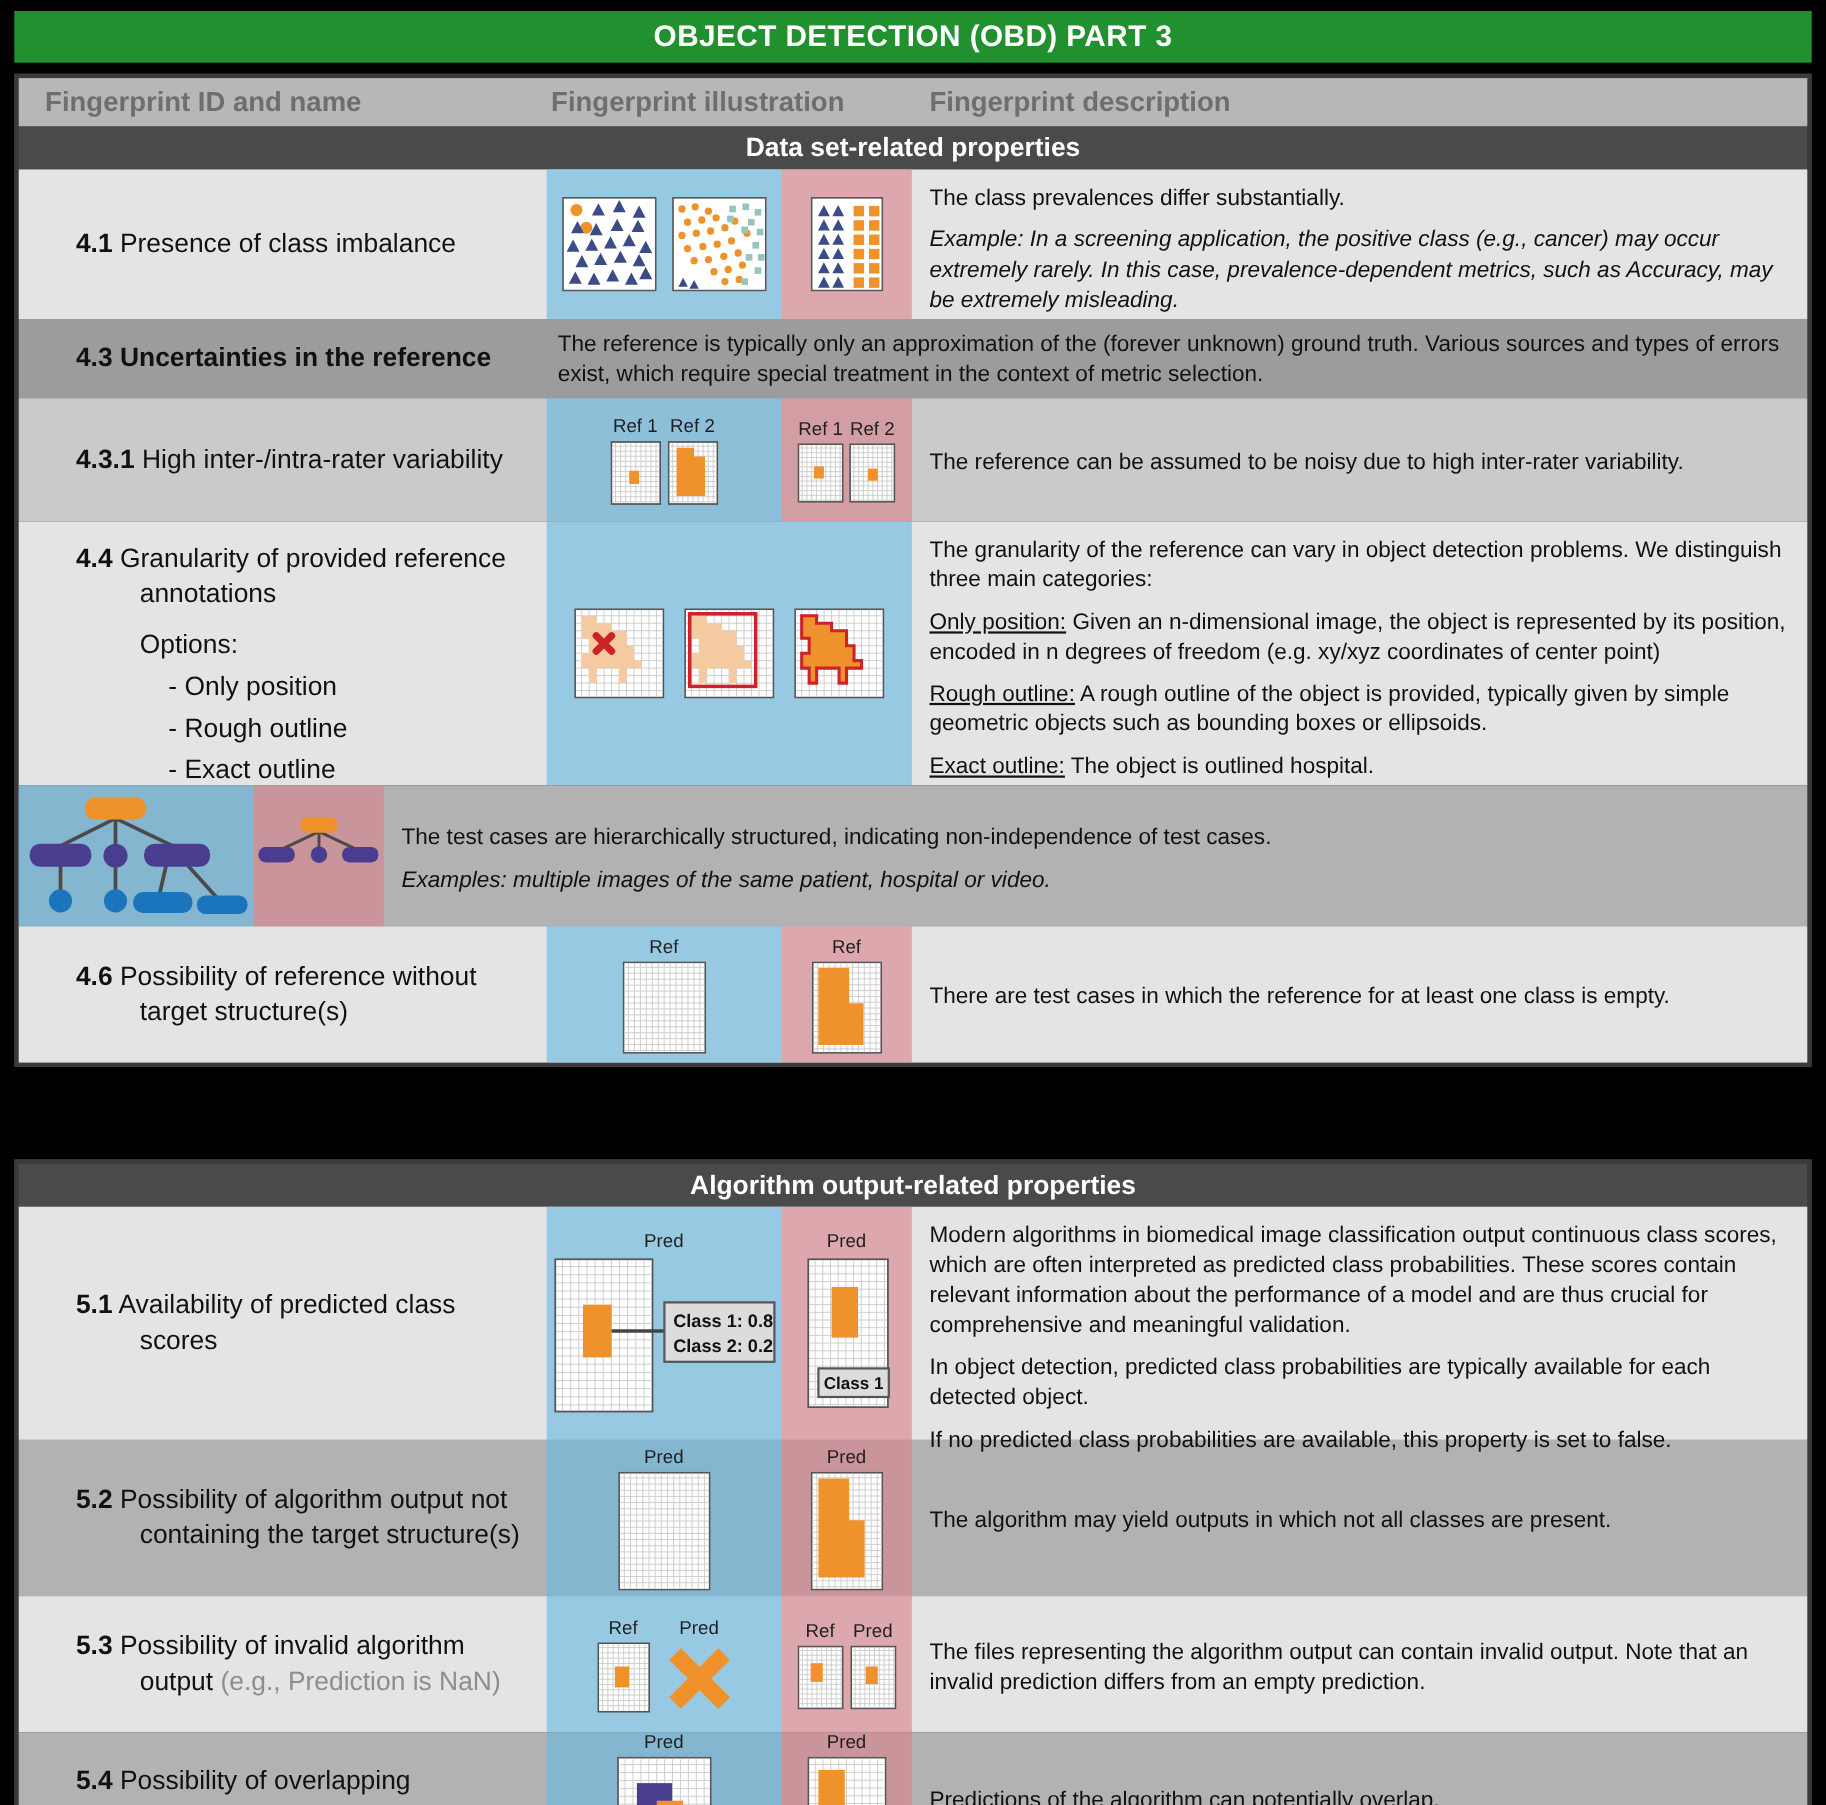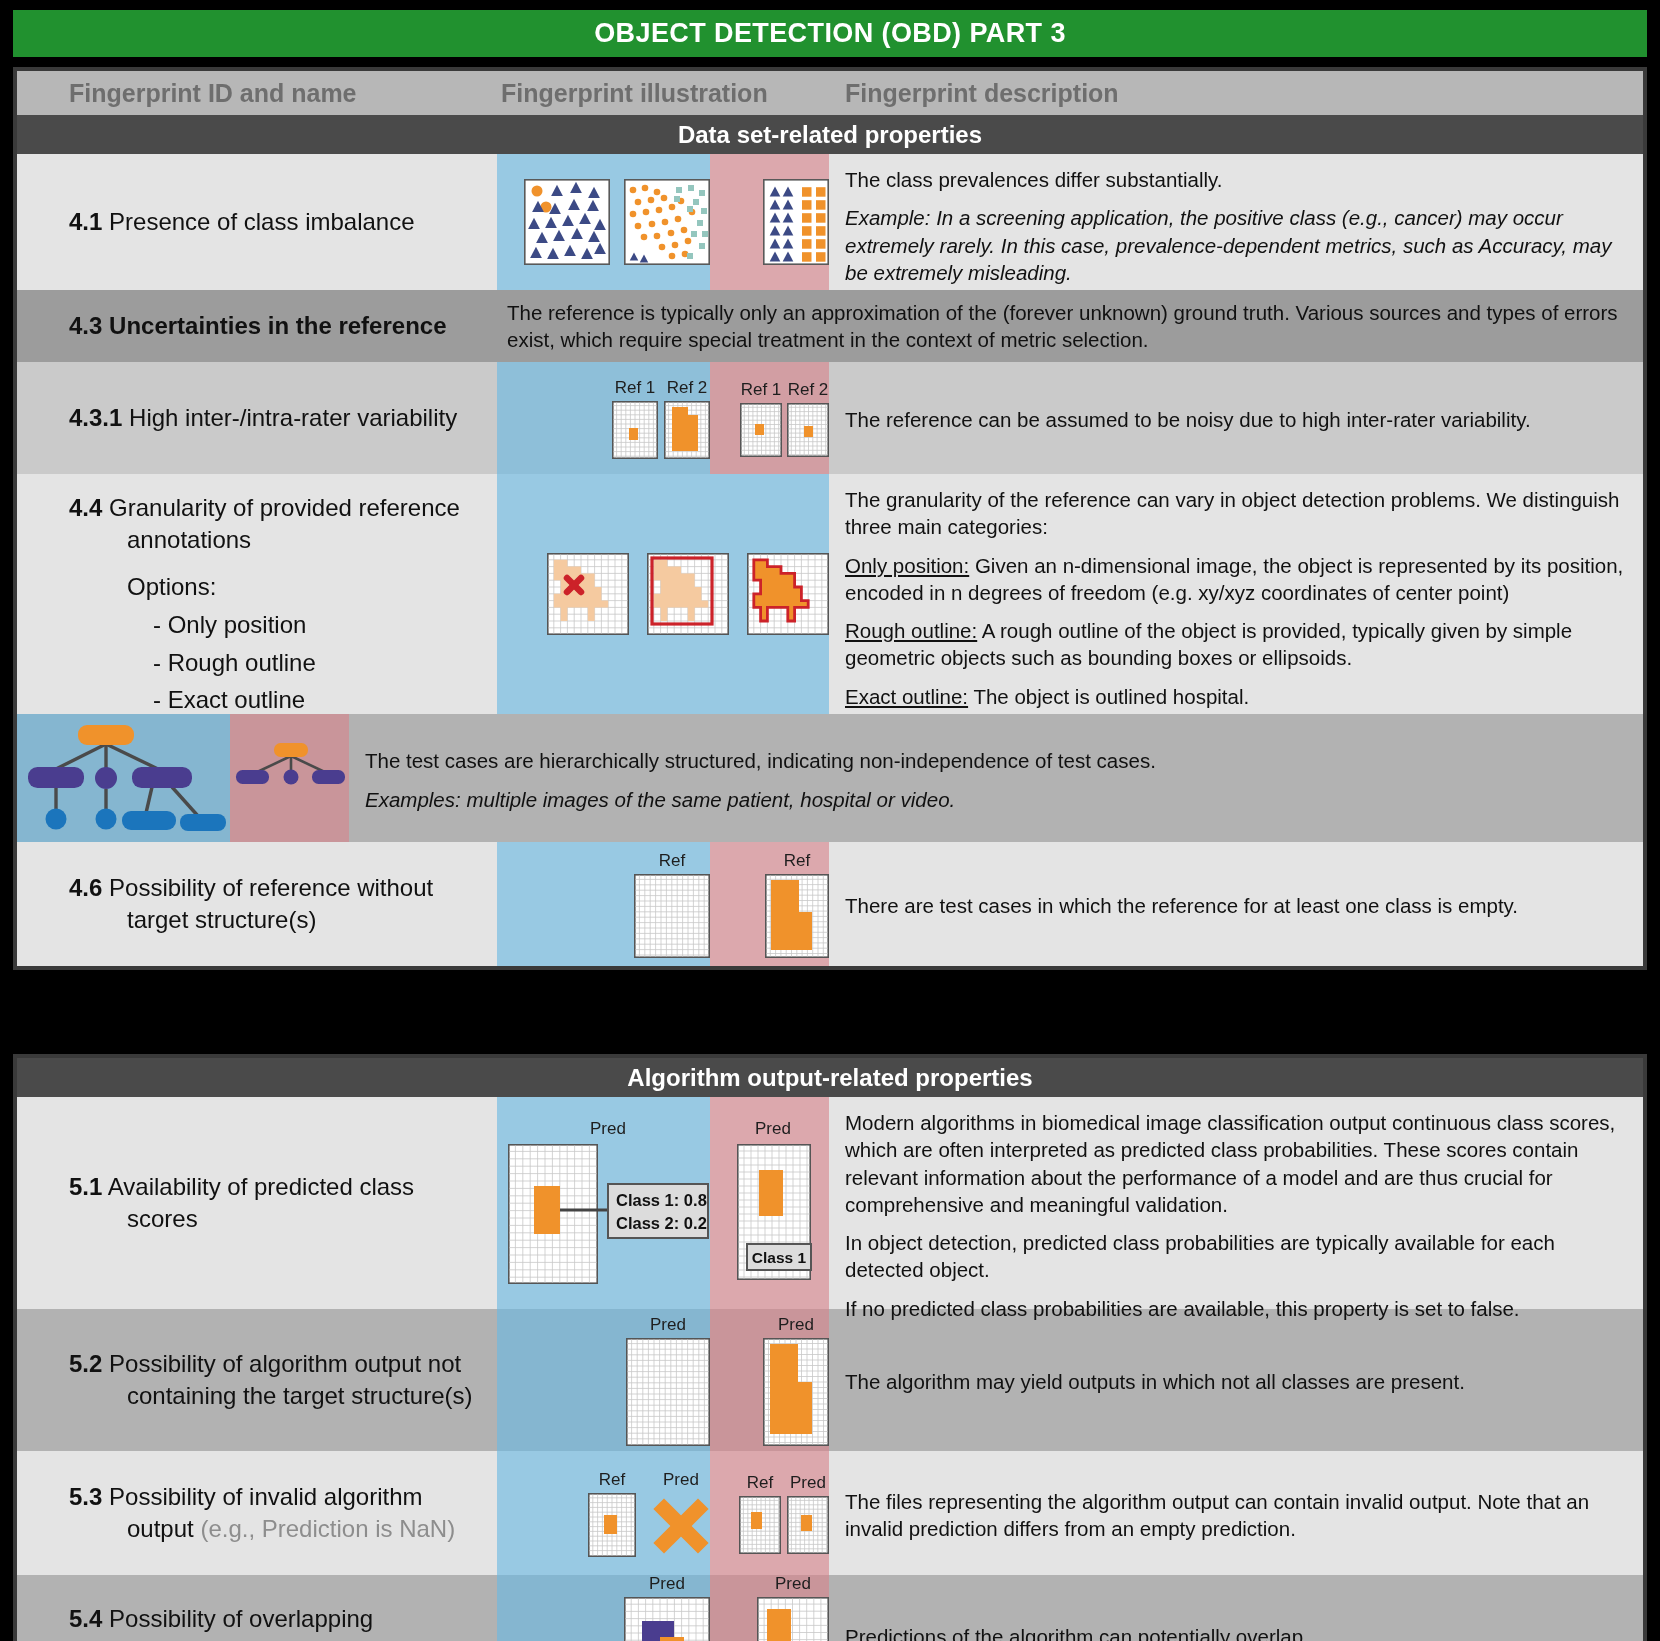--- a/index.html
+++ b/index.html
@@ -12,21 +12,21 @@
     position:absolute;left:13px;right:13px;top:10px;height:47px;
     background:var(--banner,#21912f);
     display:flex;align-items:center;justify-content:center;
     color:#fff;font-weight:bold;font-size:27px;letter-spacing:.4px;
   }
   .card{position:absolute;left:13px;right:13px;border:4px solid #3a3a3a;background:#3a3a3a;}
   .card1{top:67px;}
   .card2{top:1027px;margin-top:27px;}
   .colheader{display:flex;height:44px;background:var(--chbg,#b7b7b7);align-items:center;
     color:var(--chtx,#6e6e6e);font-weight:bold;font-size:25px;}
-  .ch-id{width:480px;padding-left:52px;box-sizing:border-box;}
+  .ch-id{width:480px;padding-left:24px;box-sizing:border-box;}
   .ch-il{width:332px;padding-left:4px;box-sizing:border-box;}
   .ch-de{flex:1;padding-left:16px;}
   .secbar{height:39px;background:var(--secbg,#4a4a4a);color:#fff;font-weight:bold;font-size:24px;
     display:flex;align-items:center;justify-content:center;}
   .row{display:flex;}
   .bg-light{background:var(--rowlight,#e4e4e4);}
   .bg-mid{background:var(--rowmid,#b2b2b2);}
   .bg-dark{background:var(--rowdark,#9c9c9c);}
   .bg-sub{background:var(--rowsub,#cacaca);}
   .h41{height:136px}.h43{height:72px}.h431{height:112px}.h44{height:240px}
@@ -36,21 +36,21 @@
     padding:8px 14px 8px 52px;font-size:24px;line-height:1.32;}
   .cid.top{align-items:flex-start;padding-top:18px;}
   .idwrap{padding-left:58px;text-indent:-58px;}
   .idwrap>div{text-indent:0;}
   .rid{font-weight:bold;}
   .rname-bold{font-weight:bold;}
   .name-note{color:#8d8d8d;}
   .optlabel{margin-top:16px;}
   .opt{padding-left:26px;margin-top:6px;}
   .cil{width:332px;display:flex;}
-  .band{display:flex;align-items:center;justify-content:flex-end;}
+  .band{display:flex;align-items:center;justify-content:center;}
   .band-blue{width:213px;background:var(--bblue,rgba(105,184,226,.62));}
   .band-pink{width:119px;background:var(--bpink,rgba(214,131,139,.62));}
   .band-full{width:332px;background:var(--bblue,rgba(105,184,226,.62));}
   .cde{flex:1;box-sizing:border-box;padding:12px 18px 8px 16px;font-size:20.5px;line-height:1.33;
     display:flex;flex-direction:column;justify-content:flex-start;gap:11px;}
   .cde.vcenter{justify-content:center;}
   .cde p{margin:0;}
   .cde43{flex:1;box-sizing:border-box;padding:4px 22px 4px 10px;font-size:20.5px;line-height:1.33;
     display:flex;flex-direction:column;justify-content:center;}
   .cde43 p{margin:0;}

